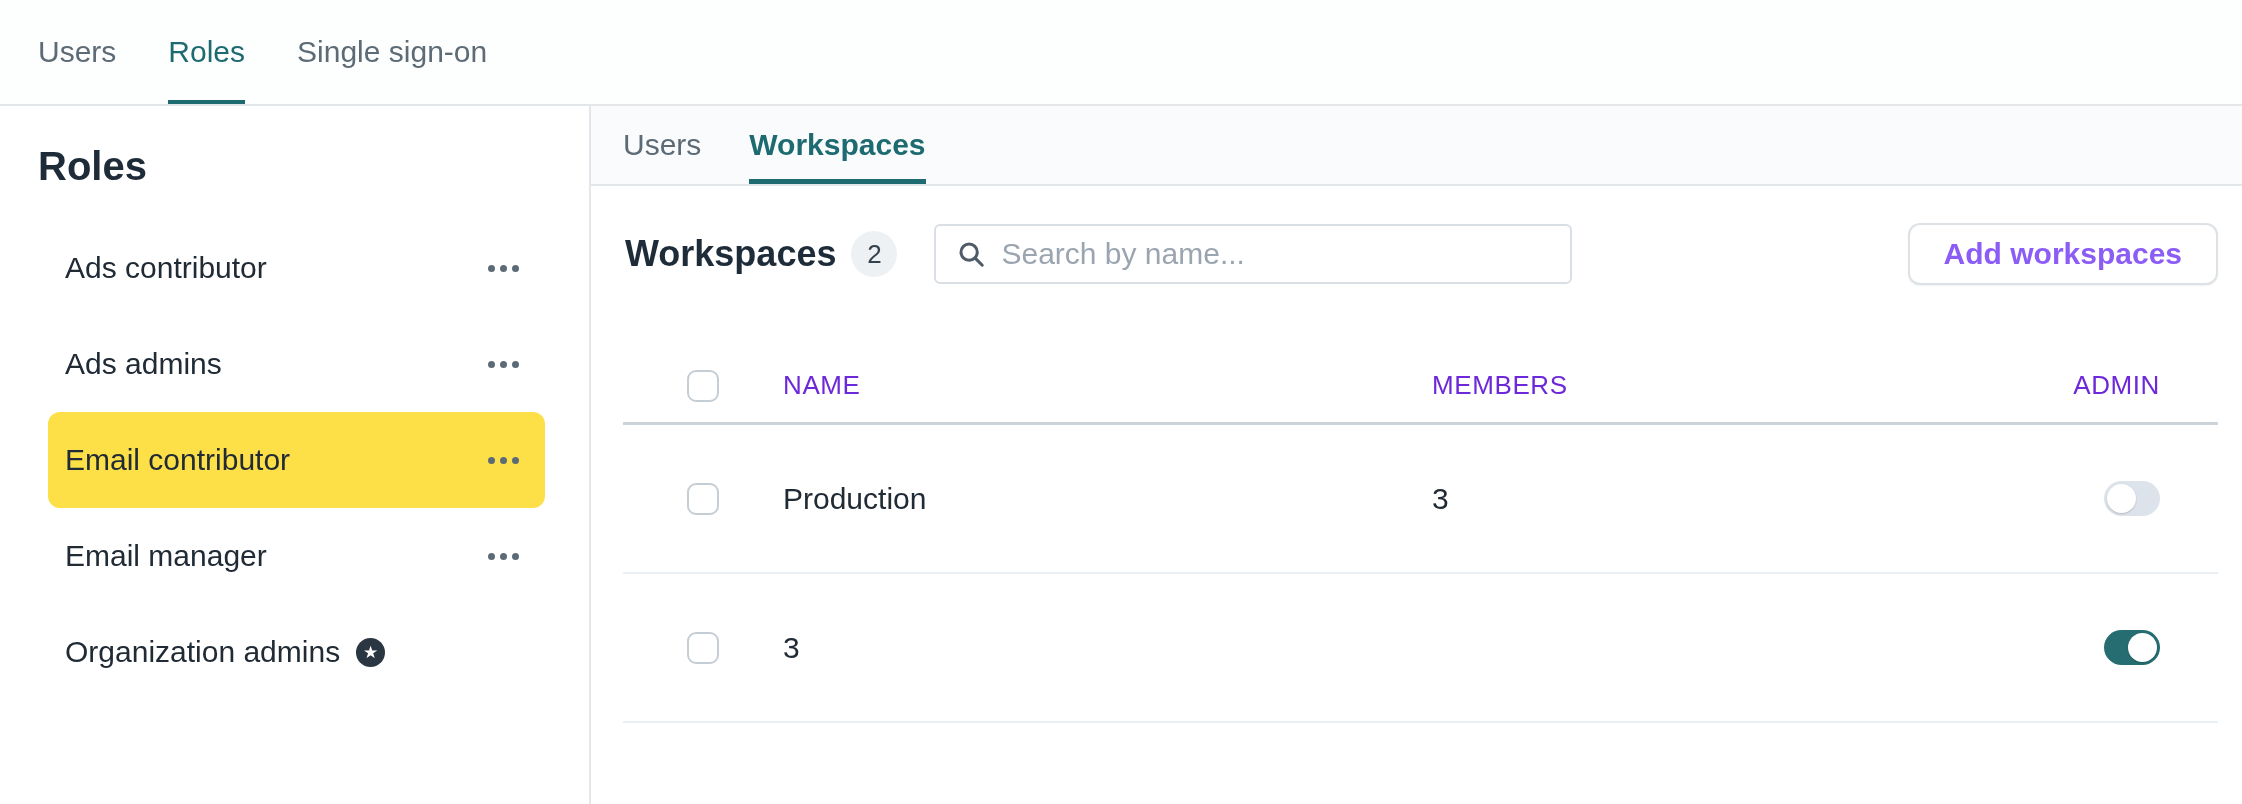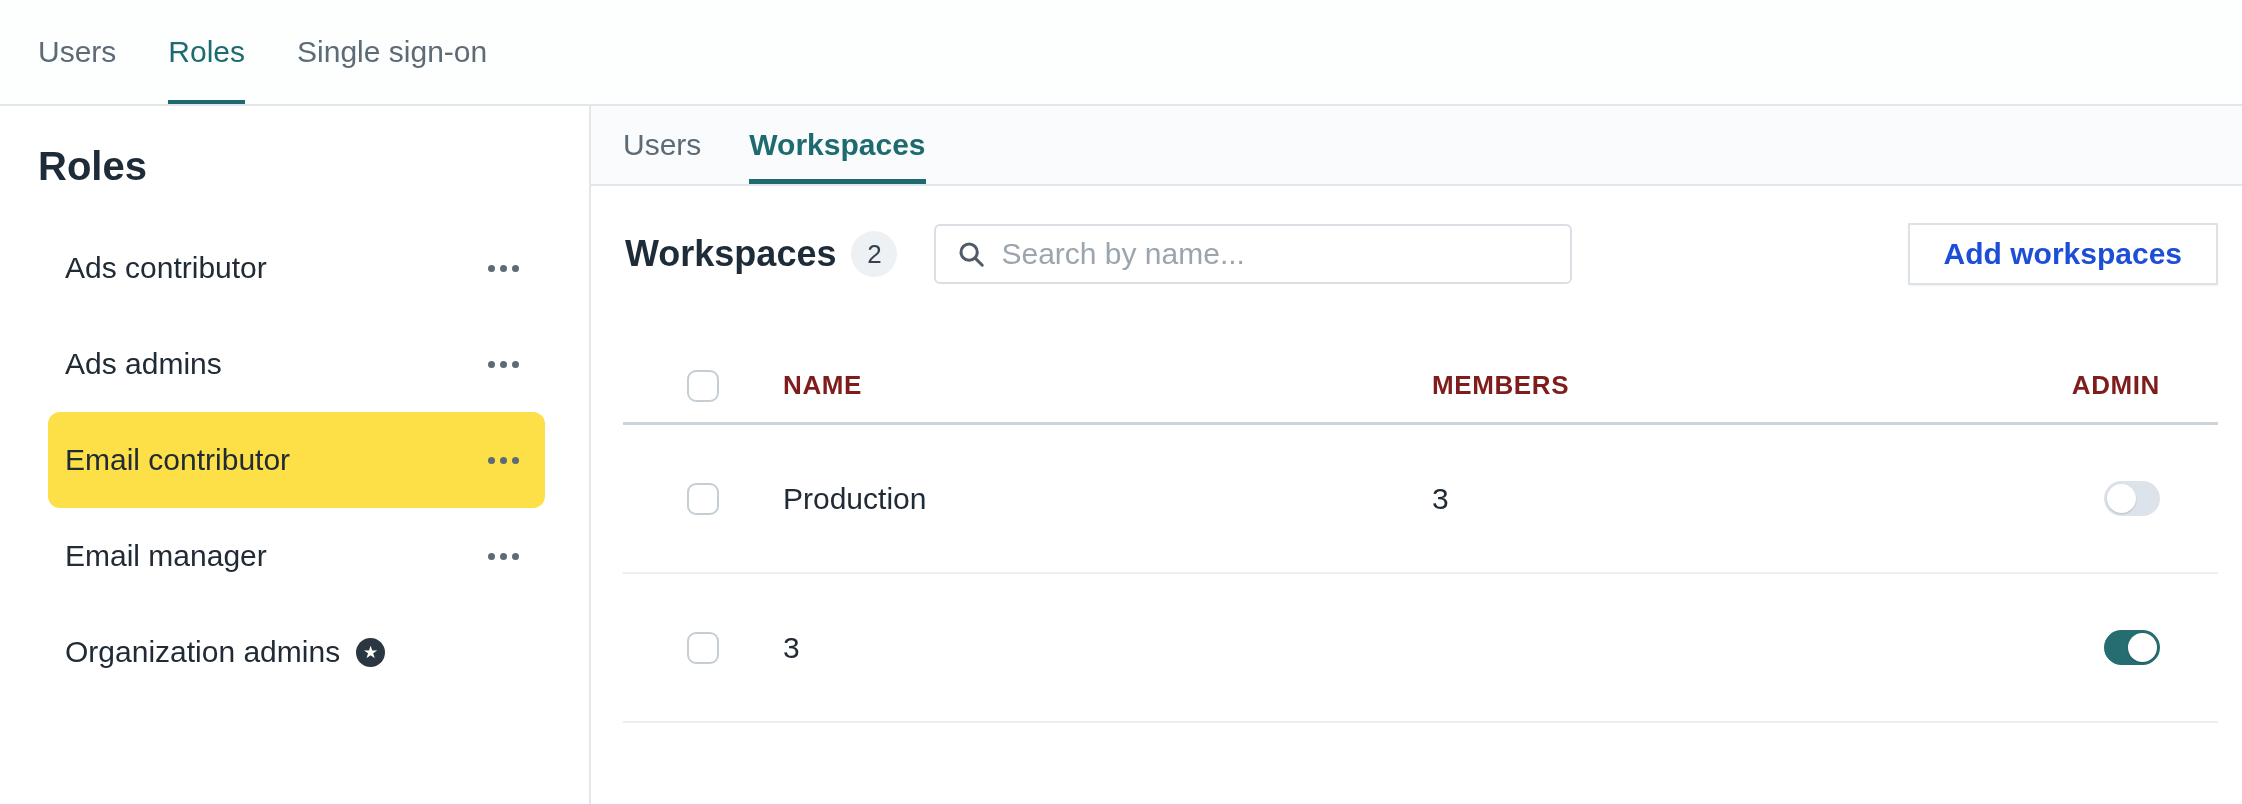--- a/index.html
+++ b/index.html
@@ -66,30 +66,30 @@
   }
   .search-box svg { flex: 0 0 auto; }
   .search-box input {
     border: none; outline: none; flex: 1; font-size: 30px;
     font-family: "Liberation Sans", "DejaVu Sans", sans-serif; color: #212b36; background: transparent;
   }
   .search-box input::placeholder { color: #9aa5b0; }
   .spacer { flex: 1; }
   .add-btn {
     height: 62px; padding: 0 34px; background: #ffffff; border: 2px solid #dde2e6;
-    border-radius: 1px; font-size: 30px; font-weight: 700; color: #1d4ed8;
+    border-radius: 12px; font-size: 30px; font-weight: 700; color: #8b5cf6;
     font-family: "Liberation Sans", "DejaVu Sans", sans-serif; cursor: pointer;
     box-shadow: 0 1px 2px rgba(20,40,60,0.06);
   }
 
   
   .table { margin: 64px 24px 0 32px; }
   .trow { display: flex; align-items: center; }
   .thead { height: 76px; border-bottom: 3px solid #ccd3d9; }
-  .thead .cell { font-size: 26px; font-weight: 700; color: #7f1d1d; letter-spacing: 0.6px; }
+  .thead .cell { font-size: 26px; font-weight: 400; color: #6d28d9; letter-spacing: 0.6px; }
   .tbody-row { height: 149px; border-bottom: 2px solid #e9eff3; font-size: 30px; color: #212b36; }
   .col-check { width: 160px; padding-left: 64px; display: flex; align-items: center; }
   .col-name { width: 649px; }
   .col-members { flex: 1; }
   .col-admin { width: 230px; display: flex; justify-content: flex-end; padding-right: 58px; }
 
   .checkbox {
     width: 32px; height: 32px; border: 2px solid #c6ced5; border-radius: 9px;
     background: #ffffff; cursor: pointer;
   }

